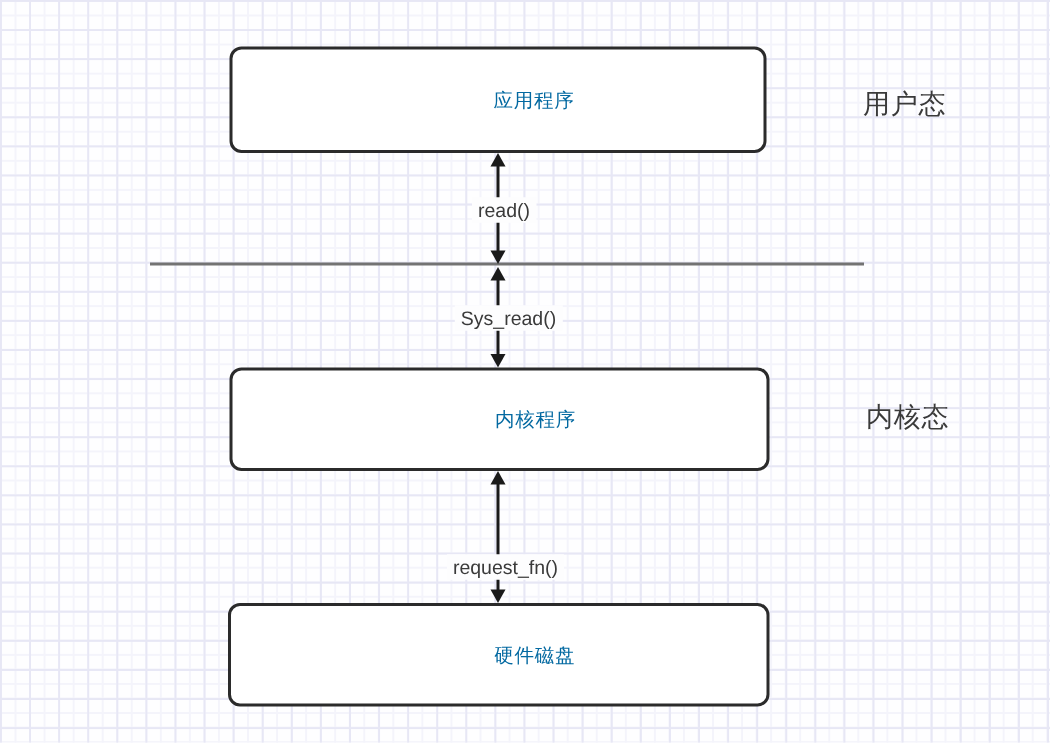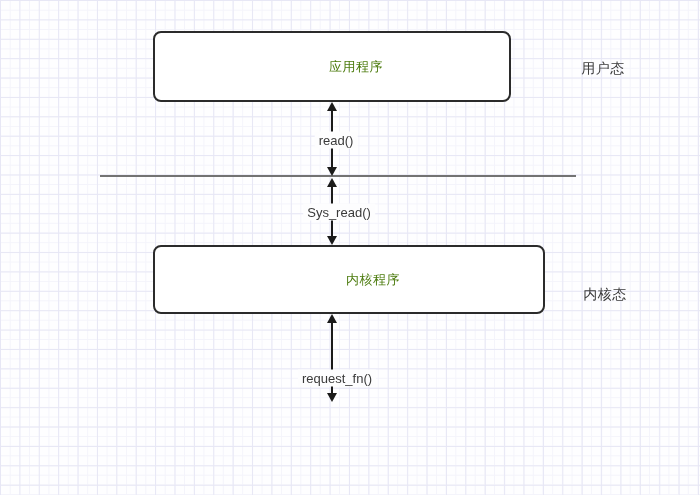--- a/index.html
+++ b/index.html
@@ -25,26 +25,26 @@
     background: #ffffff;
     border: 2px solid #2b2b2b;
     border-radius: 8px;
     display: flex;
     align-items: center;
     justify-content: center;
     box-sizing: border-box;
   }
   .node-label {
     font-size: 13px;
-    color: #4d7c0f;
+    color: #0369a1;
     letter-spacing: 0.5px;
     margin-left: 48px;
   }
   #node-app    { left: 153px; top: 31px;  width: 358px; height: 71px; }
-  #node-kernel { left: 153px; top: 245px; width: 392px; height: 69px; }
+  #node-kernel { left: 153px; top: 245px; width: 360px; height: 69px; }
   #node-disk   { left: 152px; top: 402px; width: 361px; height: 69px; }
 
   .connector { position: absolute; width: 10px; }
   #conn-read       { left: 327px; top: 102px; height: 74px; }
   #conn-sys-read   { left: 327px; top: 178px; height: 67px; }
   #conn-request-fn { left: 327px; top: 314px; height: 88px; }
   .shaft {
     position: absolute;
     left: 4px; top: 6px; bottom: 6px;
     width: 2px;
@@ -76,41 +76,44 @@
 
   .boundary {
     position: absolute;
     left: 100px; top: 175px;
     width: 476px; height: 2px;
     background: #737373;
   }
   .annotation {
     position: absolute;
     transform: translate(-50%, -50%);
-    font-size: 14px;
+    font-size: 18px;
     color: #3a3a3a;
     letter-spacing: 0.5px;
     white-space: nowrap;
   }
   #anno-user-mode   { left: 603px; top: 69px; }
-  #anno-kernel-mode { left: 605px; top: 295px; }
+  #anno-kernel-mode { left: 605px; top: 278px; }
 </style>
 </head>
 <body>
 
 <div class="canvas">
 
   <div class="node" id="node-app">
     <span class="node-label">应用程序</span>
   </div>
 
   <div class="node" id="node-kernel">
     <span class="node-label">内核程序</span>
   </div>
 
+  <div class="node" id="node-disk">
+    <span class="node-label">硬件磁盘</span>
+  </div>
 
   <div class="boundary"></div>
 
   <div class="connector" id="conn-read">
     <span class="head-up"></span>
     <span class="shaft"></span>
     <span class="head-down"></span>
   </div>
 
   <div class="connector" id="conn-sys-read">

